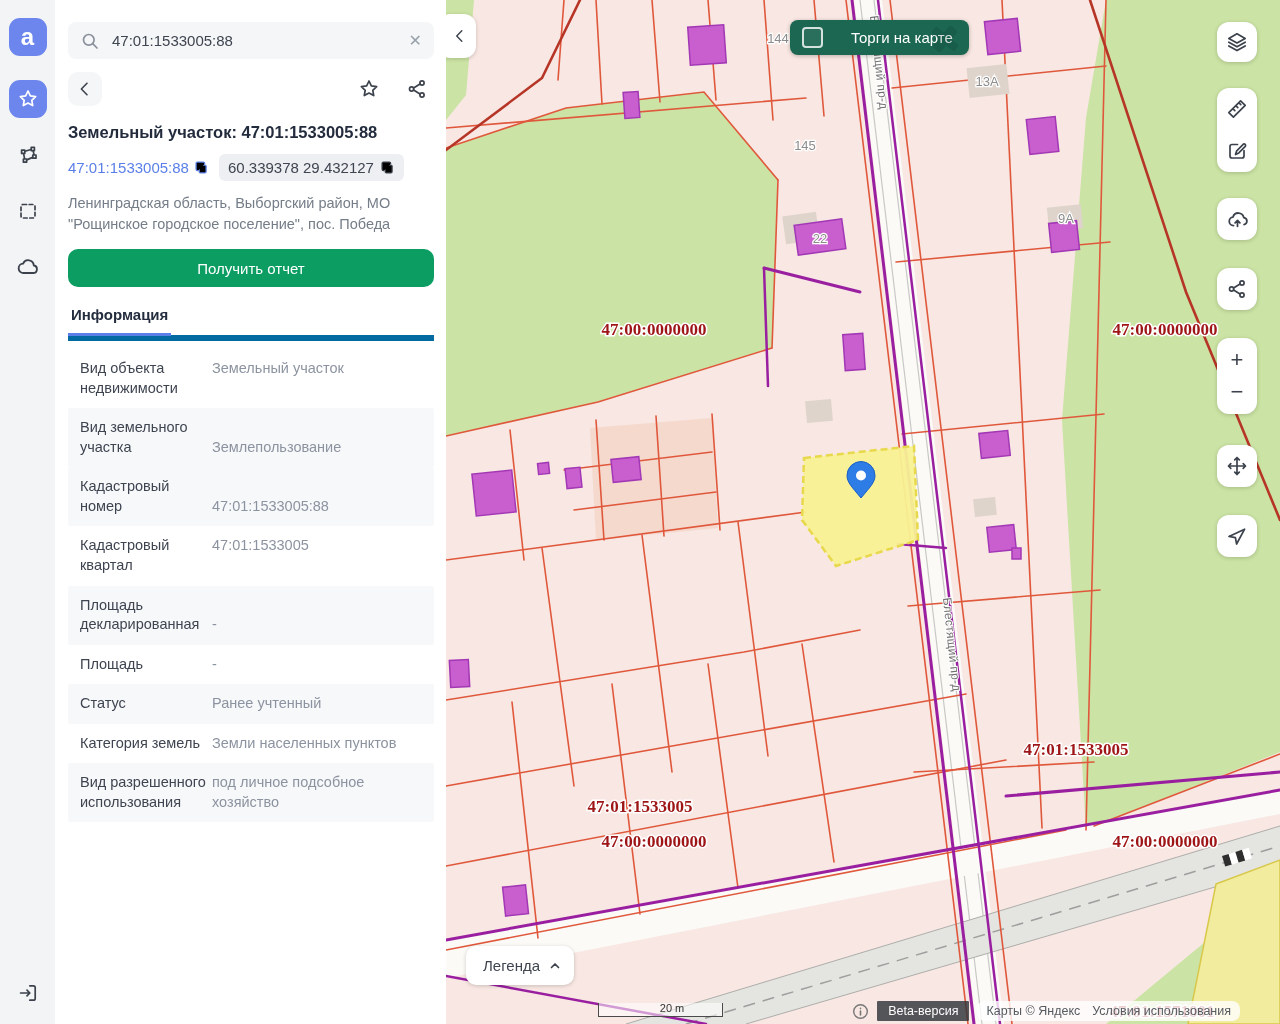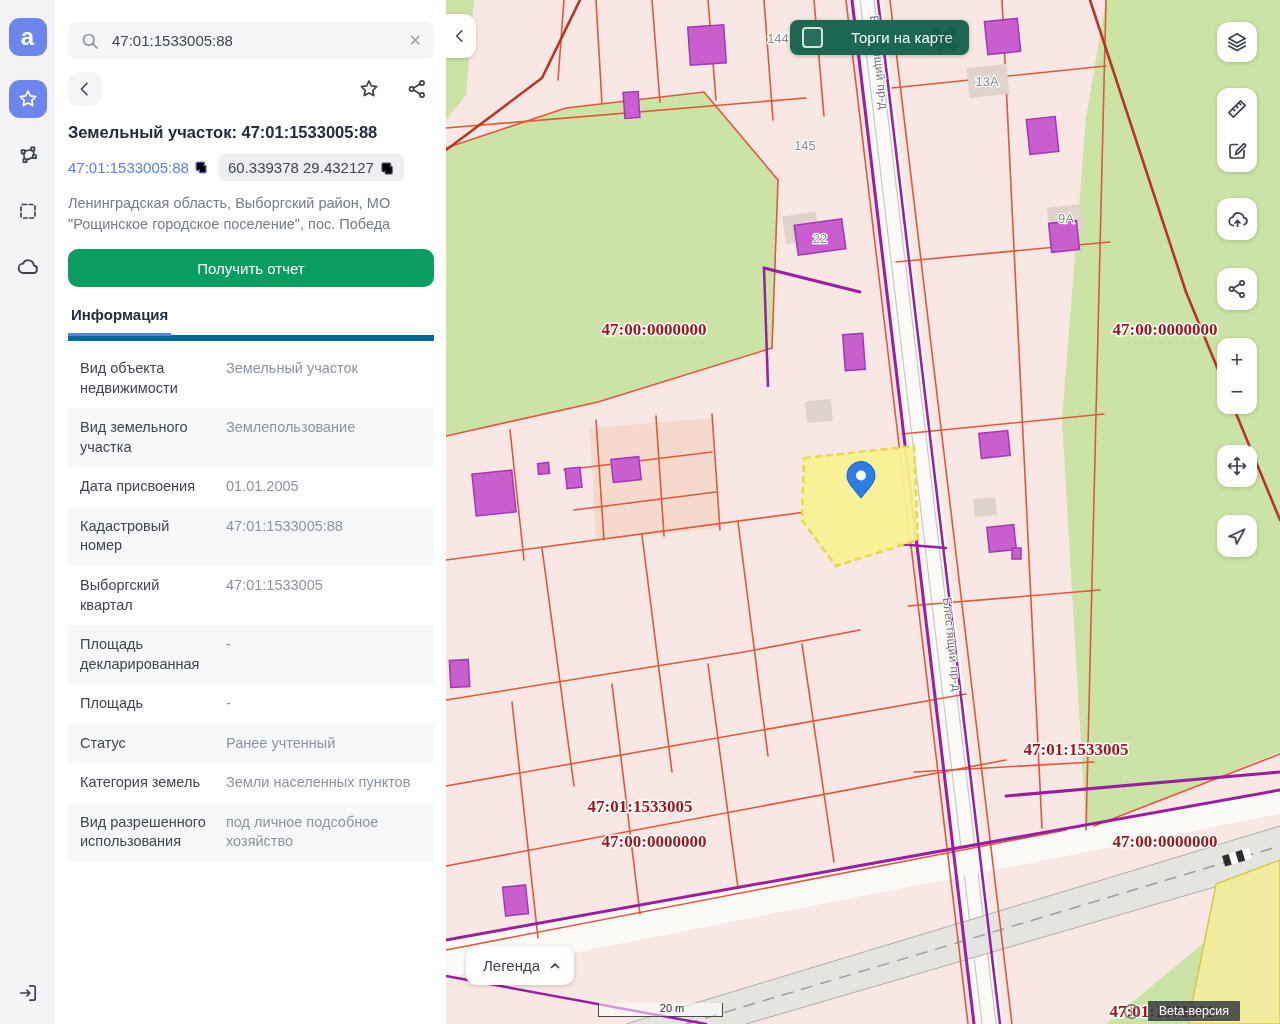--- a/index.html
+++ b/index.html
@@ -29,30 +29,30 @@
   .search{height:37px;background:#F5F6F7;border-radius:8px;display:flex;align-items:center;padding:0 12px;gap:10px;}
   .search input{flex:1;border:none;outline:none;background:transparent;font-size:15px;color:#3E4450;font-family:inherit;}
   .search .clear{color:#98A0AA;font-size:16px;cursor:pointer;line-height:1;}
   .btnrow{margin-top:13px;display:flex;align-items:center;}
   .sqbtn{width:34px;height:34px;border-radius:10px;display:flex;align-items:center;justify-content:center;cursor:pointer;}
   .sqbtn.back{background:#F5F6F8;}
   .btnrow .right{margin-left:auto;display:flex;gap:14px;}
   .ptitle{margin-top:17px;font-size:16.5px;font-weight:700;color:#232C3D;}
   .chips{margin-top:12px;display:flex;align-items:center;gap:10px;}
   .cadlink{color:#5B7FE8;font-size:15px;display:flex;align-items:center;gap:5px;cursor:pointer;}
-  .coordchip{background:#EDEFF2;border-radius:6px;padding:5px 9px;color:#3E4450;font-size:15px;display:flex;align-items:flex-end;gap:6px;}
+  .coordchip{background:#EDEFF2;border-radius:6px;padding:5px 9px;color:#3E4450;font-size:15px;display:flex;align-items:center;gap:6px;}
   .addr{margin-top:12px;color:#757D88;font-size:14.5px;line-height:1.45;}
   .report{margin-top:14px;height:38px;border-radius:10px;background:#0B9D62;color:#fff;font-size:15px;
           display:flex;align-items:center;justify-content:center;cursor:pointer;}
   .tabbar{margin-top:19px;border-bottom:6px solid #0369a1;}
   .tab{display:inline-block;padding:0 3px 10px 3px;font-size:15px;font-weight:700;color:#252E3F;
        border-bottom:3px solid #5B7FE8;margin-bottom:-1px;cursor:pointer;}
   .itable{margin-top:8px;font-size:14.5px;line-height:1.35;}
-  .irow{display:flex;gap:14px;padding:10px 12px;border-radius:2px;}
-  .irow.alt{background:#F7F8FA;}
+  .irow{display:flex;padding:10px 12px;border-radius:2px;}
+  .irow.alt{background:#F7F8FA;align-items:flex-end;}
   .rl{width:132px;flex-shrink:0;color:#3E4450;}
   .rv{flex:1;color:#8C93A0;}
   .expand{display:inline-block;margin-top:6px;color:#5B7FE8;text-decoration:underline;cursor:pointer;}
 
   
   .map-area{position:absolute;left:446px;top:0;width:834px;height:1024px;overflow:hidden;background:#F8E7E2;}
   .map-area svg.mapcanvas{position:absolute;left:0;top:0;}
   .lbl-serif{font-family:"Liberation Serif",serif;font-weight:700;font-size:17px;fill:#9E1517;
              stroke:#FFFFFF;stroke-width:3px;paint-order:stroke;text-anchor:middle;}
   .lbl-house{font-family:"Liberation Sans",sans-serif;font-size:13px;fill:#8C8C8C;
@@ -184,30 +184,26 @@
 
     <div class="itable">
       <div class="irow">
           <div class="rl">Вид объекта недвижимости</div>
           <div class="rv">Земельный участок</div>
         </div>
       <div class="irow alt">
           <div class="rl">Вид земельного участка</div>
           <div class="rv">Землепользование</div>
         </div>
-      <div class="irow">
-          <div class="rl">Дата присвоения</div>
-          <div class="rv">01.01.2005</div>
-        </div>
       <div class="irow alt">
           <div class="rl">Кадастровый номер</div>
           <div class="rv">47:01:1533005:88</div>
         </div>
       <div class="irow">
-          <div class="rl">Выборгский квартал</div>
+          <div class="rl">Кадастровый квартал</div>
           <div class="rv">47:01:1533005</div>
         </div>
       <div class="irow alt">
           <div class="rl">Площадь декларированная</div>
           <div class="rv">-</div>
         </div>
       <div class="irow">
           <div class="rl">Площадь</div>
           <div class="rv">-</div>
         </div>
@@ -425,15 +421,19 @@
     <div class="overlay scalebar">
       <span>20 m</span>
     </div>
 
     <div class="overlay attrib">
       <svg width="17" height="17" viewBox="0 0 17 17">
         <circle cx="8.5" cy="8.5" r="6.8" fill="none" stroke="#777" stroke-width="1.4"></circle>
         <path d="M8.5 8 V12 M8.5 5.4 v.2" stroke="#777" stroke-width="1.6" stroke-linecap="round"></path>
       </svg>
       <span class="beta-pill">Beta-версия</span>
+      <span class="whitechip">
+        <span>Карты © Яндекс</span>
+        <span>Условия использования</span>
+      </span>
     </div>
   </div>
 </div>
 
 </body></html>

